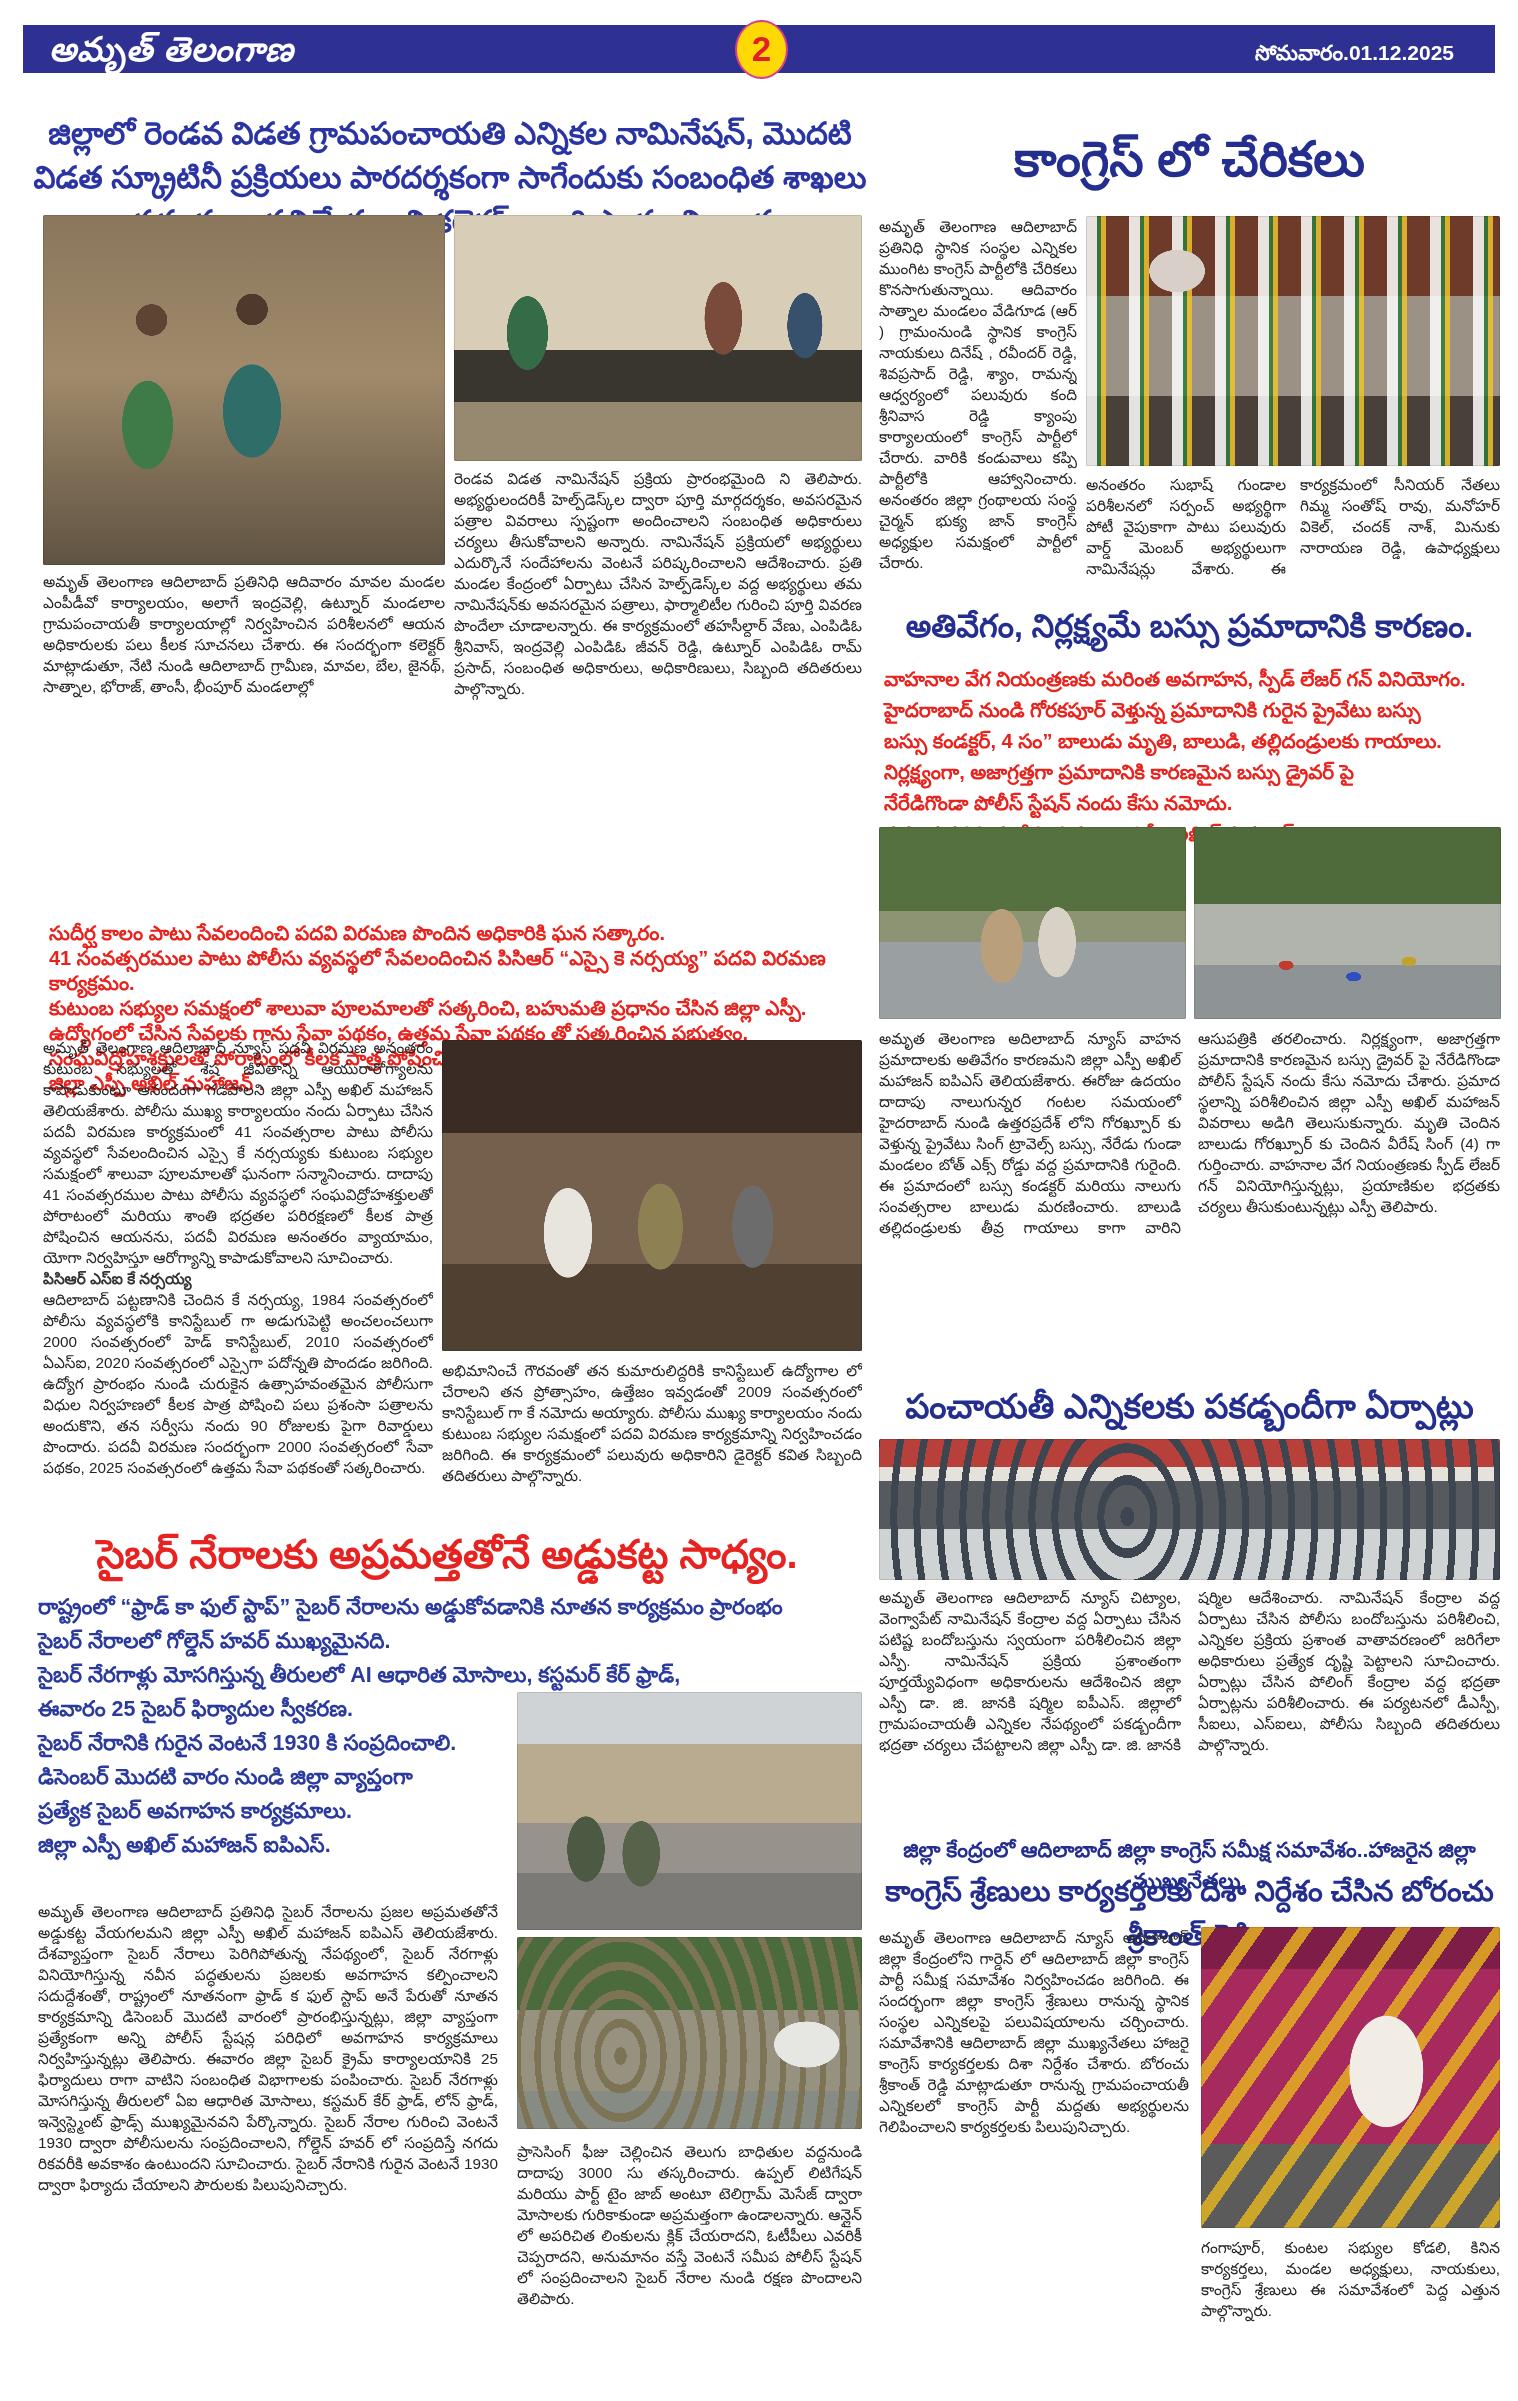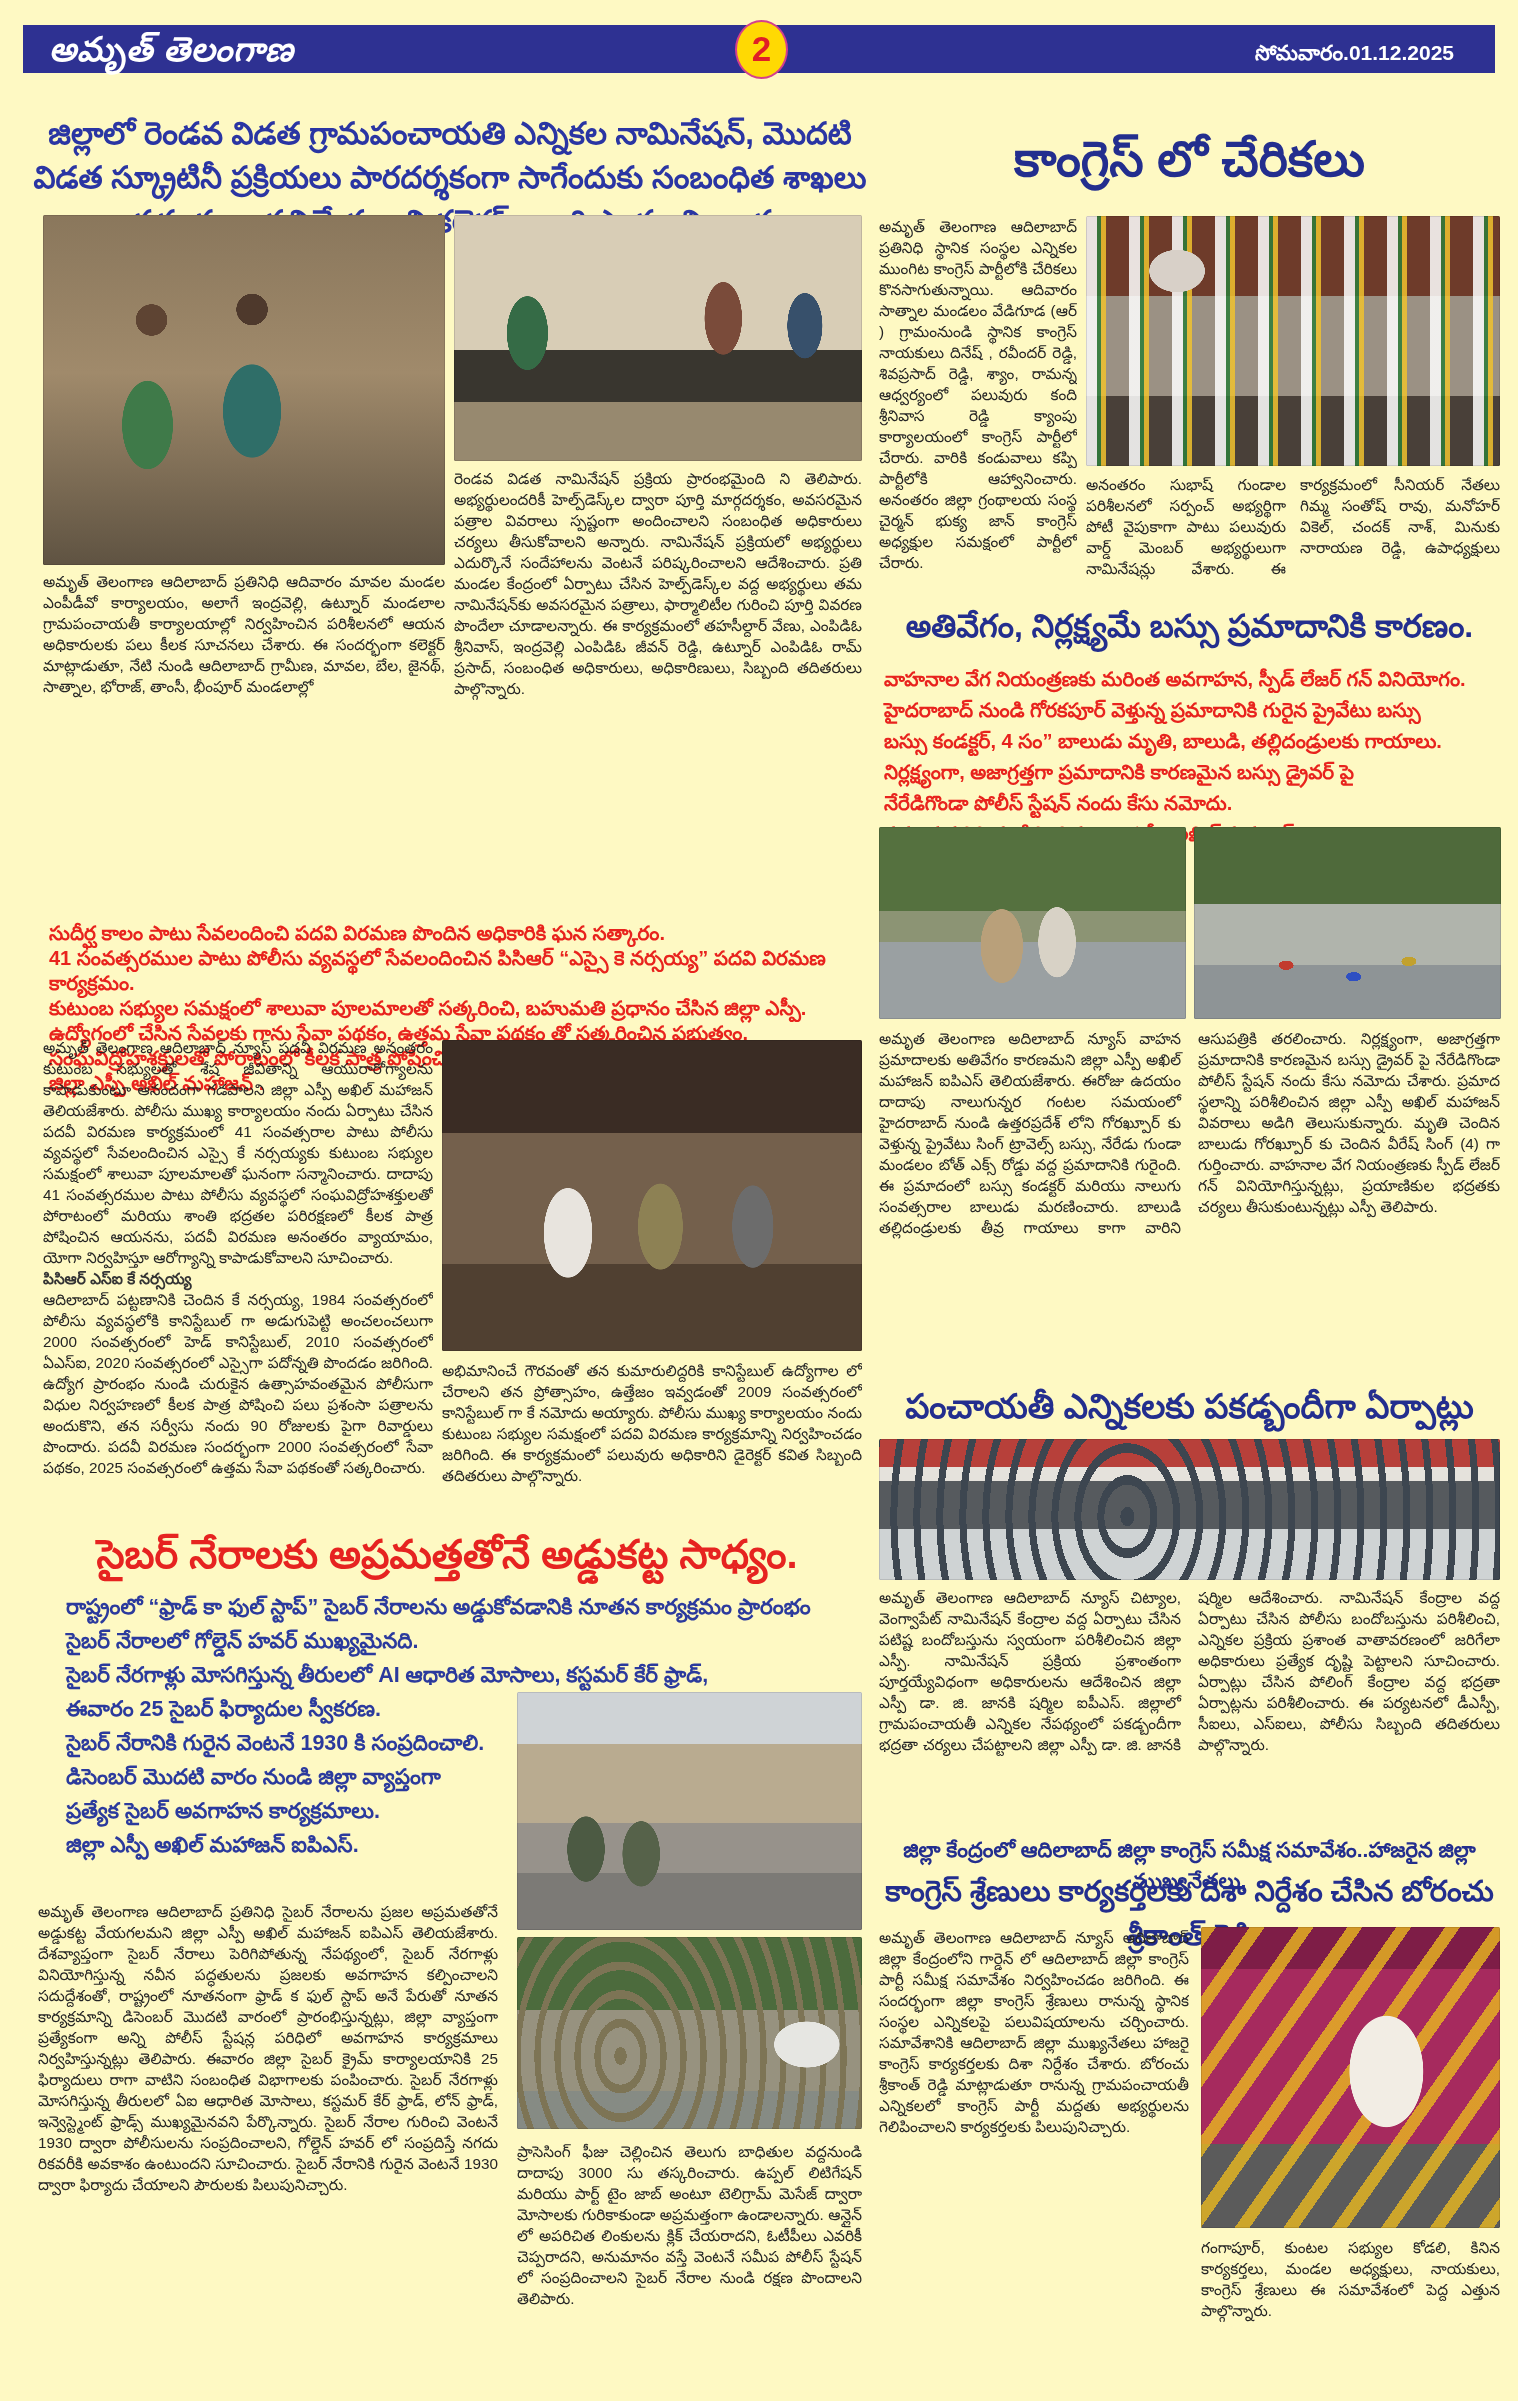--- a/index.html
+++ b/index.html
@@ -1,33 +1,33 @@
 <!DOCTYPE html>
 <html style="font-size:12.3px"><head>
 <meta charset="utf-8">
 <style>
   html,body{margin:0;padding:0;background:#e8e8e8;}
-  .page{position:relative;width:1518px;height:2401px;background:#fef9c3;overflow:hidden;
+  .page{position:relative;width:1518px;height:2401px;background:#ffffff;overflow:hidden;
         font-family:"Liberation Sans","DejaVu Sans",sans-serif;color:#222;}
   .abs{position:absolute;}
 
   
   .masthead{position:absolute;left:23px;top:25px;width:1472px;height:48px;background:#2e3192;}
   .m-title{position:absolute;left:26px;top:4.6px;font-size:34px;line-height:38px;color:#fff;
            font-weight:700;font-style:italic;letter-spacing:0.8px;}
   .m-circle{position:absolute;left:712px;top:-4.6px;width:49px;height:55px;background:#ffd903;
             border:2.3px solid #d43f8d;border-radius:50%;color:#e01f26;font-size:35px;font-weight:800;
             text-align:center;line-height:54px;}
   .m-date{position:absolute;right:41px;top:16px;font-size:21px;color:#fff;font-weight:700;}
 
   
   .h-blue{color:#232e8e;font-weight:800;text-align:center;}
   .h-red{color:#e62320;font-weight:800;text-align:center;}
   .sub-red{color:#e8231d;font-weight:600;}
-  .sub-blue{color:#2b3a9d;font-weight:600;margin-left:28px;}
+  .sub-blue{color:#2b3a9d;font-weight:600;}
   .body-txt{font-size:15.3px;line-height:21px;text-align:justify;color:#242424;overflow:hidden;}
   .body-sub{font-weight:700;color:#333;}
 
   
   .photo{position:absolute;border-radius:1.5px;box-shadow:0 0 0 0.8px rgba(0,0,0,.15) inset;}
   .ph-a{background:
       radial-gradient(42px 73px at 26% 60%, #3f7a49 0 60%, transparent 61%),
       radial-gradient(48px 77px at 52% 56%, #2f6e68 0 60%, transparent 61%),
       radial-gradient(26px 26px at 27% 30%, #5e4433 0 60%, transparent 61%),
       radial-gradient(26px 26px at 52% 27%, #4e392c 0 60%, transparent 61%),

